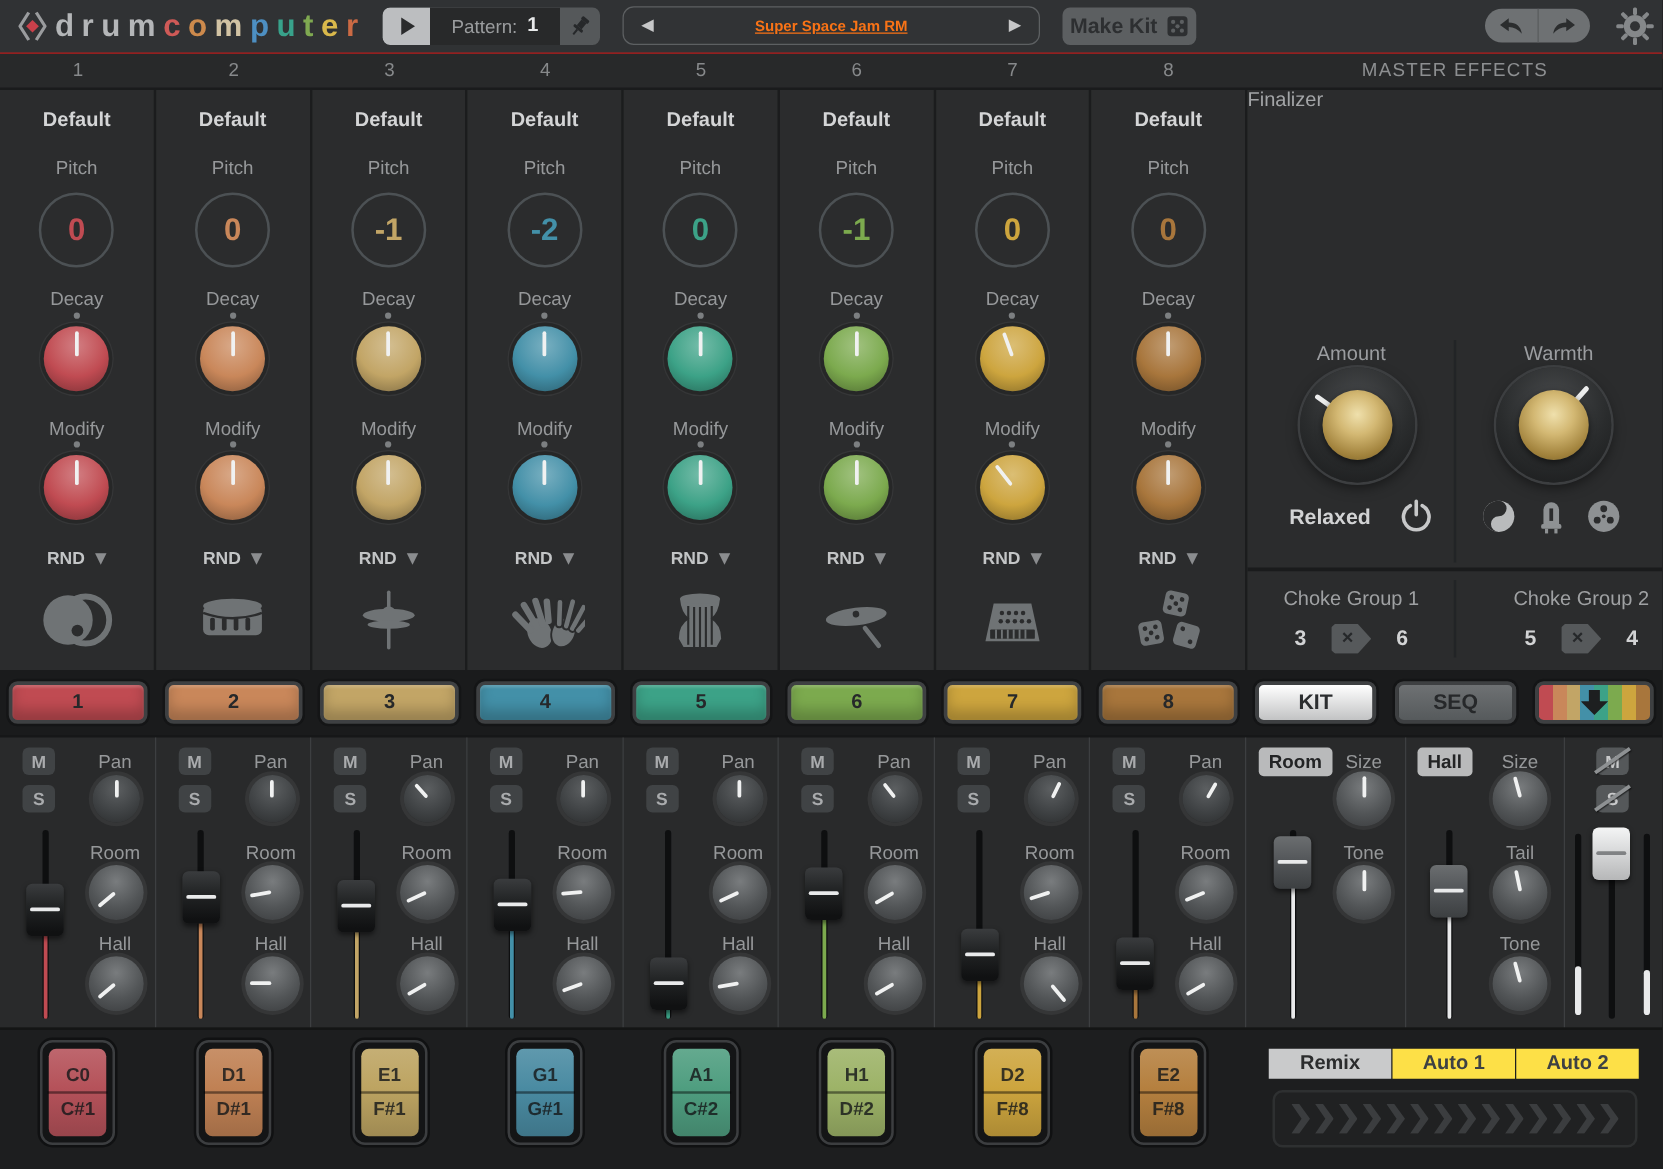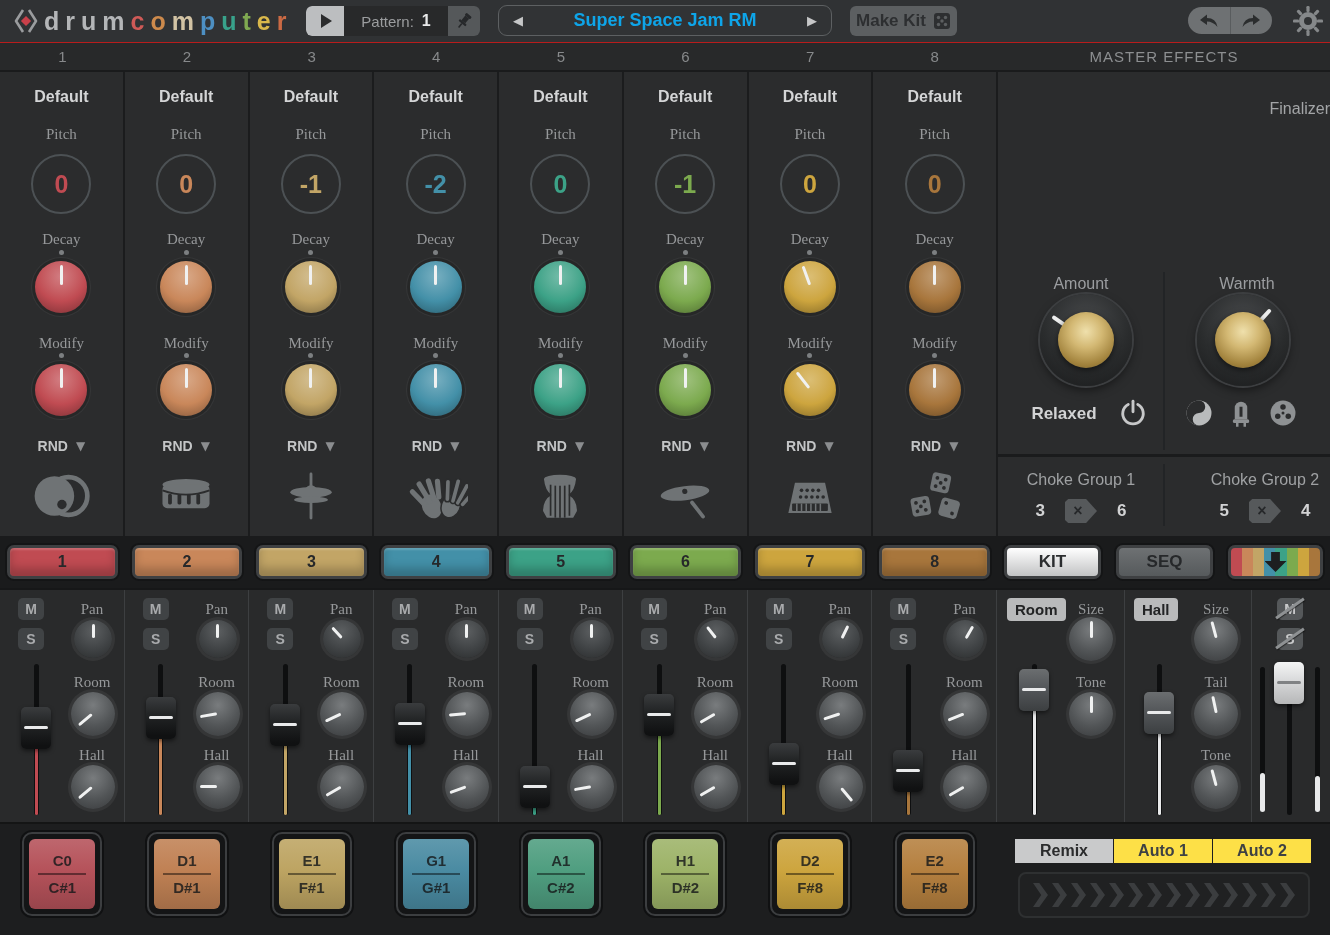--- a/index.html
+++ b/index.html
@@ -2,37 +2,37 @@
 <html style="--accent: #eda84e;"><head>
 <meta charset="utf-8">
 <style>
   html,body{margin:0;padding:0;}
   body{
     width:1330px;height:935px;position:relative;overflow:hidden;
     background:#202122;
     font-family:"Liberation Sans", sans-serif;
     -webkit-font-smoothing:antialiased;
   }
-  .lbl{color:#96989a;font-size:15px;text-align:center;font-family:Liberation Serif, serif;}
+  .lbl{color:#96989a;font-size:15px;text-align:center;}
 
   
   #topbar{position:absolute;left:0;top:0;width:100%;height:42px;background:#303234;border-bottom:5px solid #b91c1c;}
   #logo-mark{position:absolute;left:12px;top:7px;width:28px;height:28px;}
   #logo-text{position:absolute;left:44px;top:5px;height:32px;line-height:32px;font-size:25px;font-weight:bold;letter-spacing:6px;white-space:nowrap;}
   #logo-text .w1{color:#b4b6b8;}
   #pattern-group{position:absolute;left:306px;top:6px;width:174px;height:30px;background:#55585a;border-radius:6px;display:flex;overflow:hidden;}
   #play-btn{width:38px;height:30px;background:#bcbec0;display:flex;align-items:center;justify-content:center;border-radius:6px 0 0 6px;}
   .play-tri{width:0;height:0;border-left:11px solid #2a2b2c;border-top:7px solid transparent;border-bottom:7px solid transparent;margin-left:3px;}
   #pattern-display{flex:1;background:#28292a;display:flex;align-items:center;justify-content:center;gap:8px;}
   #pattern-display .pl{color:#9b9d9f;font-size:15px;}
   #pattern-display .pv{color:#e8e9ea;font-size:16px;font-weight:bold;}
   #pin-btn{width:32px;display:flex;align-items:center;justify-content:center;}
   #preset-box{position:absolute;left:498px;top:5px;width:334px;height:31px;background:#313335;border:1px solid #5d6062;border-radius:9px;display:flex;align-items:center;justify-content:space-between;padding:0 14px;box-sizing:border-box;}
   #preset-box .nav{font-family:"DejaVu Sans",sans-serif;color:#c6c7c8;font-size:13px;line-height:1;}
-  #preset-name{color:#0ea5e9;font-size:18px;font-weight:bold;}
+  #preset-name{color:#f97316;font-size:12px;font-weight:bold;text-decoration:underline;}
   #makekit-btn{position:absolute;left:850px;top:6px;width:107px;height:30px;background:#5c5f61;border-radius:6px;display:flex;align-items:center;justify-content:center;gap:7px;color:#2d2f31;font-size:17px;font-weight:bold;}
   #undo-pill{position:absolute;left:1188px;top:7px;width:84px;height:27px;background:#6e7173;border-radius:14px;display:flex;}
   #undo-pill .half{flex:1;display:flex;align-items:center;justify-content:center;}
   #undo-pill .half:first-child{border-right:1px solid #595c5e;}
   #gear-btn{position:absolute;left:1290px;top:3px;width:36px;height:36px;display:flex;align-items:center;justify-content:center;}
 
   
   #numrow{position:absolute;left:0;top:43px;width:100%;height:27px;background:#28292a;border-bottom:2px solid #1a1b1c;}
   #numrow .nums{position:absolute;left:0;top:0;width:997px;height:100%;display:flex;}
   #numrow .nums span{flex:1;text-align:center;line-height:27px;color:#87898b;font-size:15px;}
@@ -54,21 +54,21 @@
       background:radial-gradient(circle at 50% 30%, color-mix(in srgb,var(--ch),white 28%), var(--ch) 55%, color-mix(in srgb,var(--ch),black 36%));
       box-shadow:0 0 0 3px rgba(0,0,0,.28), 0 0 0 4px rgba(255,255,255,.05);}
   .ck::after{content:'';position:absolute;left:calc(50% - 2.5px);top:-11px;width:5px;height:5px;border-radius:50%;background:#7c7f81;}
   .ck-decay{top:189px;} .ck-modify{top:292px;}
   .rnd{position:absolute;left:0;right:0;top:366px;display:flex;align-items:center;justify-content:center;gap:8px;color:#c3c5c6;font-size:14px;font-weight:bold;}
   .rnd .tri{font-family:"DejaVu Sans",sans-serif;color:#8b8d8f;font-size:12px;}
   .inst-icon{position:absolute;left:50%;transform:translateX(-50%);top:398px;width:64px;height:52px;color:#6f7375;}
 
   
   #master-panel{position:absolute;left:998px;top:72px;width:332px;height:464px;background:#2b2c2d;}
-  #fin-title{position:absolute;left:0;right:0;top:28px;text-align:right;color:#a3a5a7;font-size:16px;}
+  #fin-title{position:absolute;left:0;right:0;top:0;text-align:left;color:#a3a5a7;font-size:16px;}
   #fin-box{position:absolute;left:30px;top:44px;width:272px;height:144px;background:#1c1d1e;border-radius:10px;box-shadow:inset 0 1px 0 #2e3032;}
   #fin-box .t-label{position:absolute;left:0;right:0;top:10px;text-align:center;color:var(--accent,#eda84e);font-size:16px;font-weight:bold;}
   .ruler{position:absolute;left:22px;right:22px;height:8px;border-bottom:2px solid #6b5433;
          background:repeating-linear-gradient(90deg,#6b5433 0 2px,transparent 2px 13px);}
   #ruler-transient{top:37px;} #ruler-gain-a{top:102px;} #ruler-gain-b{top:122px;}
   .blocks{position:absolute;height:12px;top:-7px;background:repeating-linear-gradient(90deg,var(--accent,#eda84e) 0 5px,transparent 5px 8px);}
   #fin-box .attack{position:absolute;left:22px;top:52px;color:#c98e44;font-size:15px;}
   #fin-box .release{position:absolute;right:22px;top:52px;color:#c98e44;font-size:15px;}
   #fin-box .g-label{position:absolute;left:0;right:0;top:78px;text-align:center;color:var(--accent,#eda84e);font-size:17px;font-weight:bold;}
   #amount-label{position:absolute;left:0;width:166px;top:203px;text-align:center;color:#9b9da0;font-size:16px;}
@@ -139,21 +139,21 @@
   .rv-label{position:absolute;width:72px;text-align:center;}
   .disabled-btn{background:#55585a;color:#c9cacb;overflow:visible;}
   .disabled-btn::after{content:'';position:absolute;left:-4px;right:-4px;top:9px;height:3px;background:#8e9193;transform:rotate(-35deg);box-shadow:0 1px 1px rgba(0,0,0,.6);}
   .meter{position:absolute;width:5px;top:77px;height:145px;background:#0e0f10;border-radius:3px;}
   .meter::after{content:'';position:absolute;bottom:0;left:0;right:0;height:calc(var(--mv)*100%);background:#e9eaeb;border-radius:3px;}
 
   
   #padrow{position:absolute;left:0;top:822px;width:100%;height:113px;background:#1d1e1f;border-top:2px solid #141515;}
   #pads-mount{position:absolute;left:0;top:0;width:997px;height:100%;display:flex;}
   .padcell{flex:1;display:flex;align-items:flex-start;justify-content:center;padding-top:8px;}
-  .pad{position:relative;width:80px;height:84px;border-radius:10px;background:#141516;border:2px solid #3c3e40;box-shadow:0 0 0 2px #101112;box-sizing:border-box;}
+  .pad{position:relative;width:60px;height:84px;border-radius:10px;background:#141516;border:2px solid #3c3e40;box-shadow:0 0 0 2px #101112;box-sizing:border-box;}
   .pad-inner{position:absolute;inset:5px;border-radius:6px;background:var(--pad);
     background:linear-gradient(180deg,color-mix(in srgb,var(--pad),white 12%),var(--pad) 45%,color-mix(in srgb,var(--pad),black 16%));
     display:flex;flex-direction:column;align-items:center;justify-content:center;gap:5px;}
   .pad-note{color:rgba(22,24,26,.82);font-weight:bold;font-size:15px;line-height:1;}
   .pad-line{width:48px;height:2px;background:rgba(0,0,0,.45);}
   #remix-seg{position:absolute;left:1015px;top:15px;width:296px;height:24px;display:flex;gap:1px;}
   #remix-seg .seg{flex:1;display:flex;align-items:center;justify-content:center;font-size:16px;font-weight:bold;}
   .seg-active{background:#c9cacb;color:#2b2c2d;}
   .seg-idle{background:#fde047;color:#3e4143;}
   #remix-chevrons{position:absolute;left:1018px;top:48px;width:292px;height:46px;background:#202122;border:2px solid #2e3031;border-radius:8px;box-sizing:border-box;display:flex;align-items:center;justify-content:center;gap:4px;}

